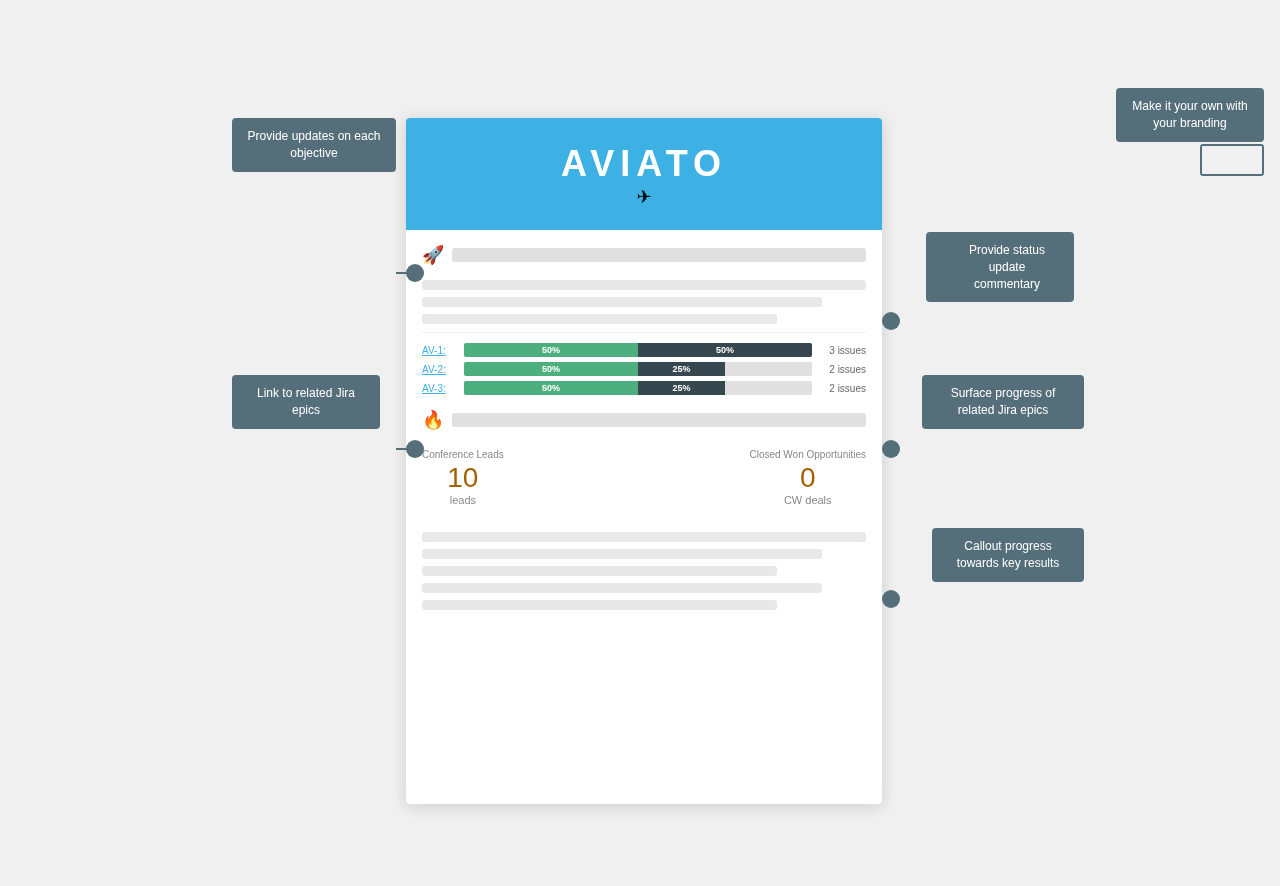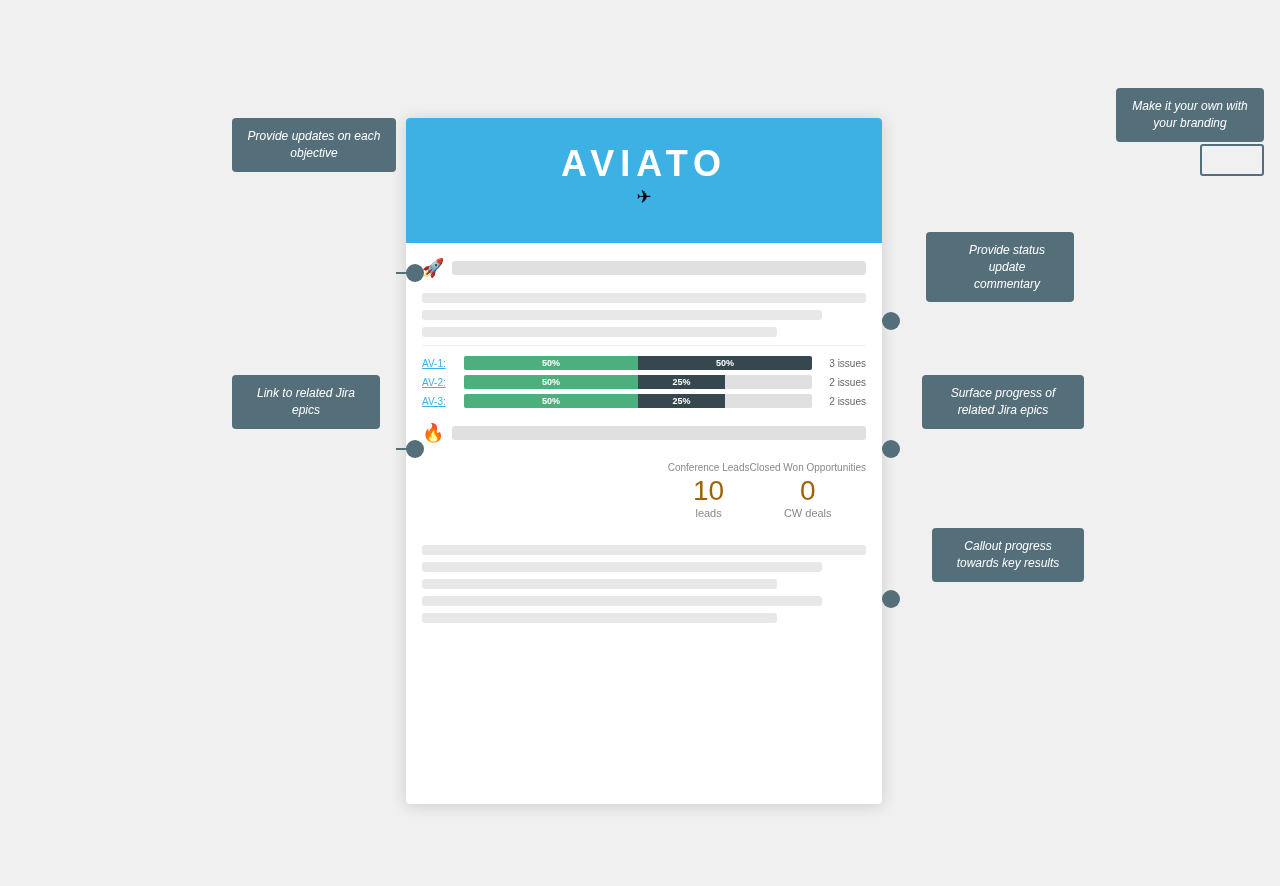--- a/index.html
+++ b/index.html
@@ -27,21 +27,21 @@
       height: 686px;
       background: #fff;
       border-radius: 4px;
       box-shadow: 0 2px 16px rgba(0,0,0,0.15);
       overflow: hidden;
     }
 
     
     .card-header {
       background: #3db0e4;
-      padding: 28px 20px 31px;
+      padding: 28px 20px 18px;
       text-align: center;
     }
     .logo-text {
       font-size: 36px;
       font-weight: 900;
       color: #fff;
       letter-spacing: 6px;
       line-height: 1;
     }
     .logo-icon {
@@ -153,21 +153,21 @@
     .kr-title-bar {
       height: 14px;
       background: #e0e0e0;
       border-radius: 3px;
       flex: 1;
     }
 
     
     .metrics-row {
       display: flex;
-      justify-content: flex-end;
+      justify-content: space-between;
       padding: 8px 0 14px;
     }
     .metric-item {
       text-align: center;
     }
     .metric-label {
       font-size: 10px;
       color: #888;
       margin-bottom: 4px;
     }
@@ -192,21 +192,20 @@
     .callout {
       position: absolute;
       background: #546e7a;
       color: #fff;
       font-size: 12px;
       font-weight: 500;
       border-radius: 4px;
       padding: 10px 14px;
       text-align: center;
       line-height: 1.4;
-      font-style: italic;
     }
 
     
     .connector-dot {
       position: absolute;
       width: 18px;
       height: 18px;
       background: #546e7a;
       border-radius: 50%;
     }

